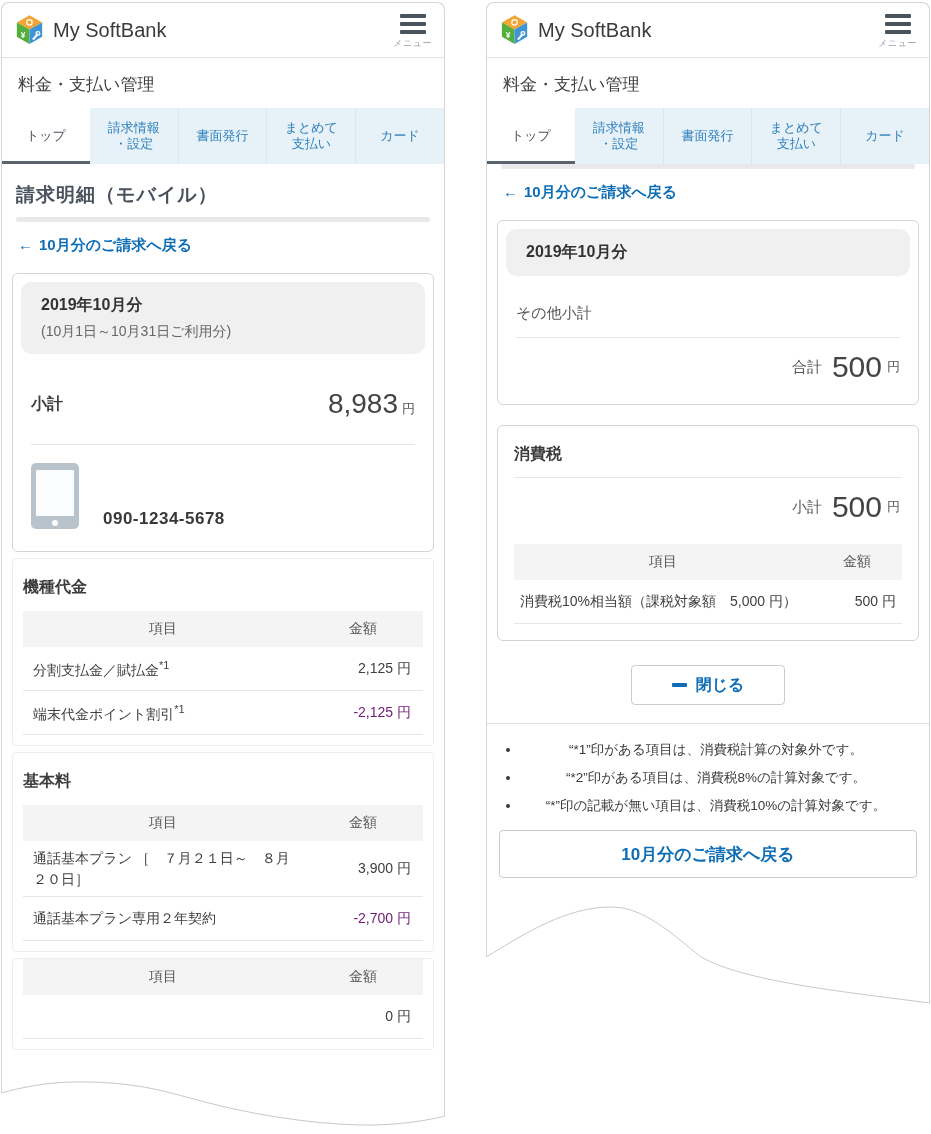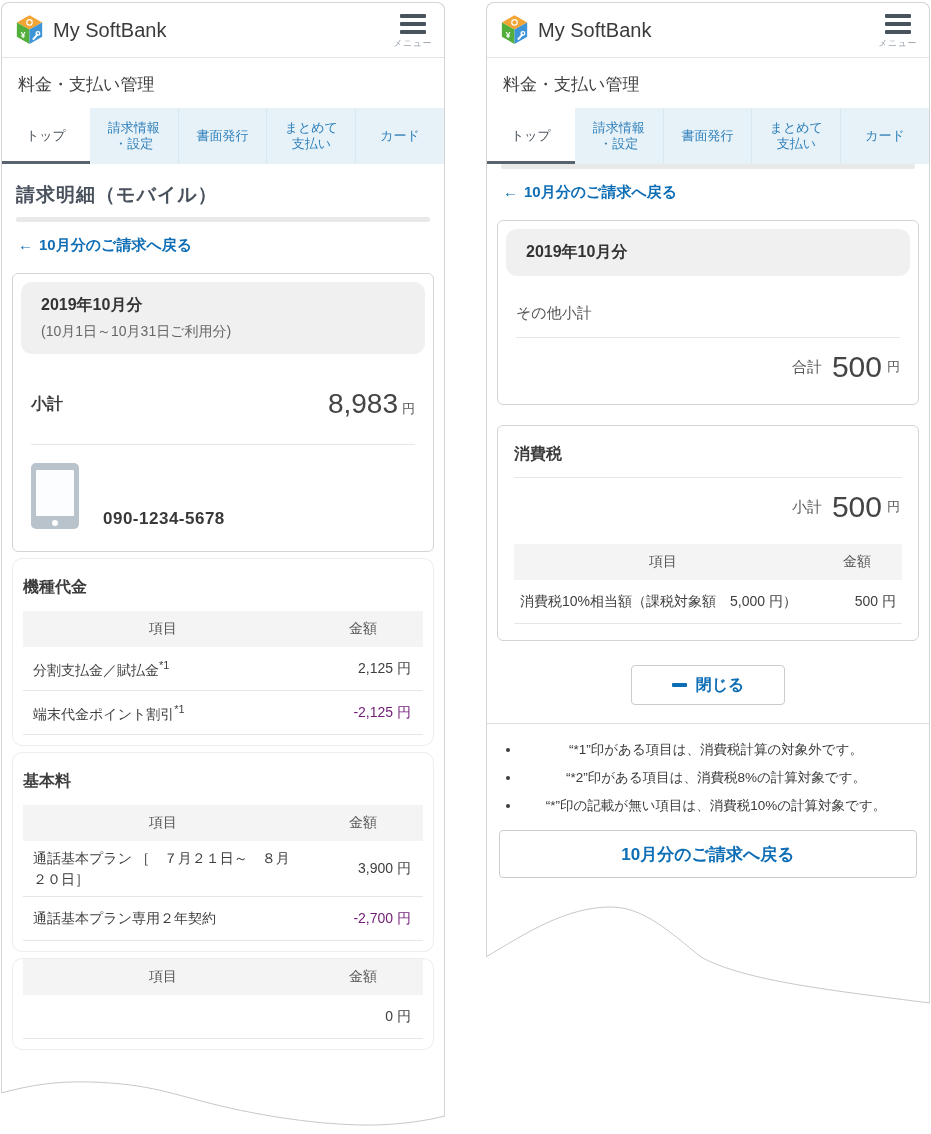--- a/index.html
+++ b/index.html
@@ -59,21 +59,21 @@
   .card-divider { border-top: 1px solid #e6e6e6; margin: 24px 18px 0; }
 
   .phone-row { display: flex; align-items: flex-end; padding: 18px 18px 22px; gap: 24px; }
   .phone-icon { position: relative; width: 48px; height: 66px; background: #b9c3cc; border-radius: 5px; flex: 0 0 auto; }
   .phone-icon .screen { position: absolute; left: 5px; right: 5px; top: 7px; bottom: 13px; background: #fcfdfe; border-radius: 1px; }
   .phone-icon .dot { position: absolute; left: 50%; bottom: 3px; width: 6px; height: 6px;
     margin-left: -3px; border-radius: 50%; background: #fff; }
   .phone-number { font-size: 17px; font-weight: bold; color: #383838; letter-spacing: 0.5px; }
 
   
-  .item-section { margin: 6px 10px 0; border: 1px solid #ededed; border-radius: 10px;
+  .item-section { margin: 6px 10px 0; border: 1px solid #ededed; border-radius: 4px;
     background: #fff; padding-bottom: 10px; }
   .section-title { font-size: 16px; font-weight: bold; color: #3c3c3c; padding: 18px 10px 13px; }
   .btable { margin: 0 10px; }
   .thead { display: flex; align-items: center; height: 36px; background: #f4f4f4; }
   .th-item { flex: 1; text-align: center; font-size: 14px; color: #555; }
   .th-amount { width: 120px; text-align: center; font-size: 14px; color: #555; }
   .trow { display: flex; align-items: center; min-height: 44px; border-bottom: 1px solid #e6e6e6; padding: 6px 0; }
   .trow.tall { min-height: 56px; }
   .t-item { flex: 1; font-size: 14px; color: #3e3e3e; padding-left: 10px; line-height: 1.5; }
   .t-item sup { font-size: 11px; }

